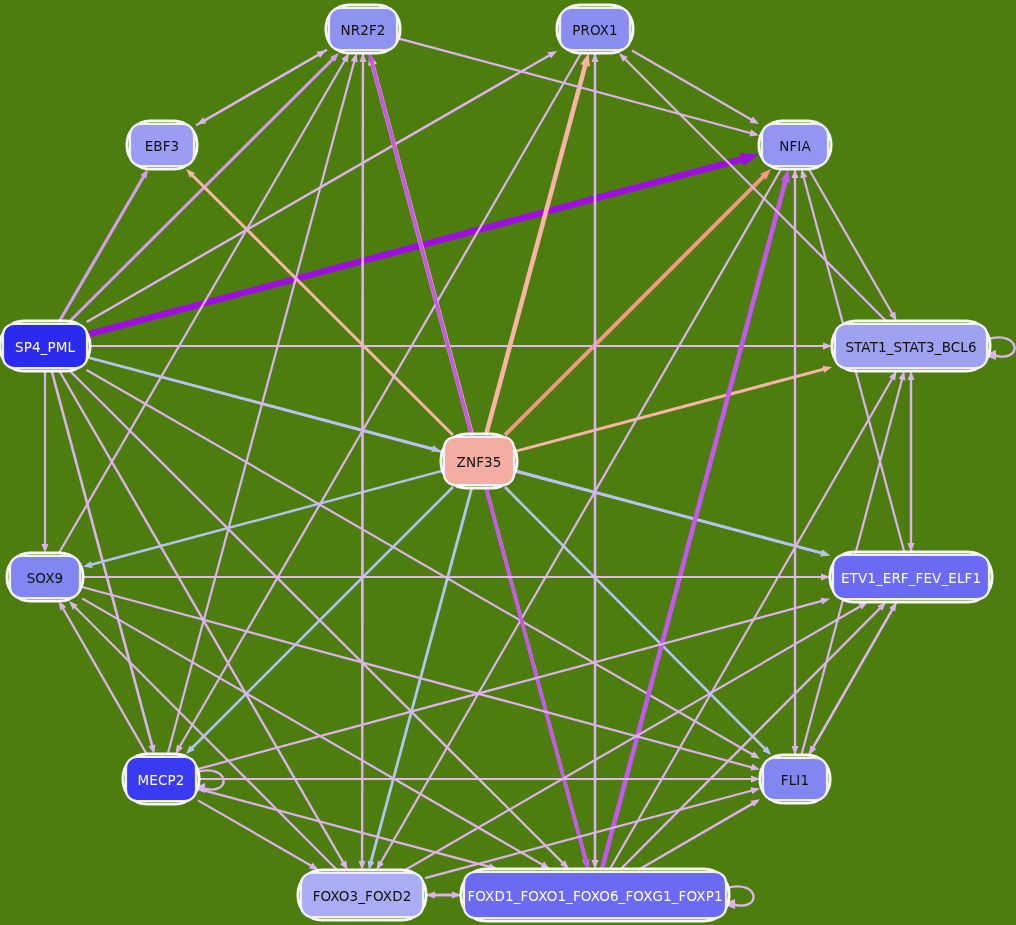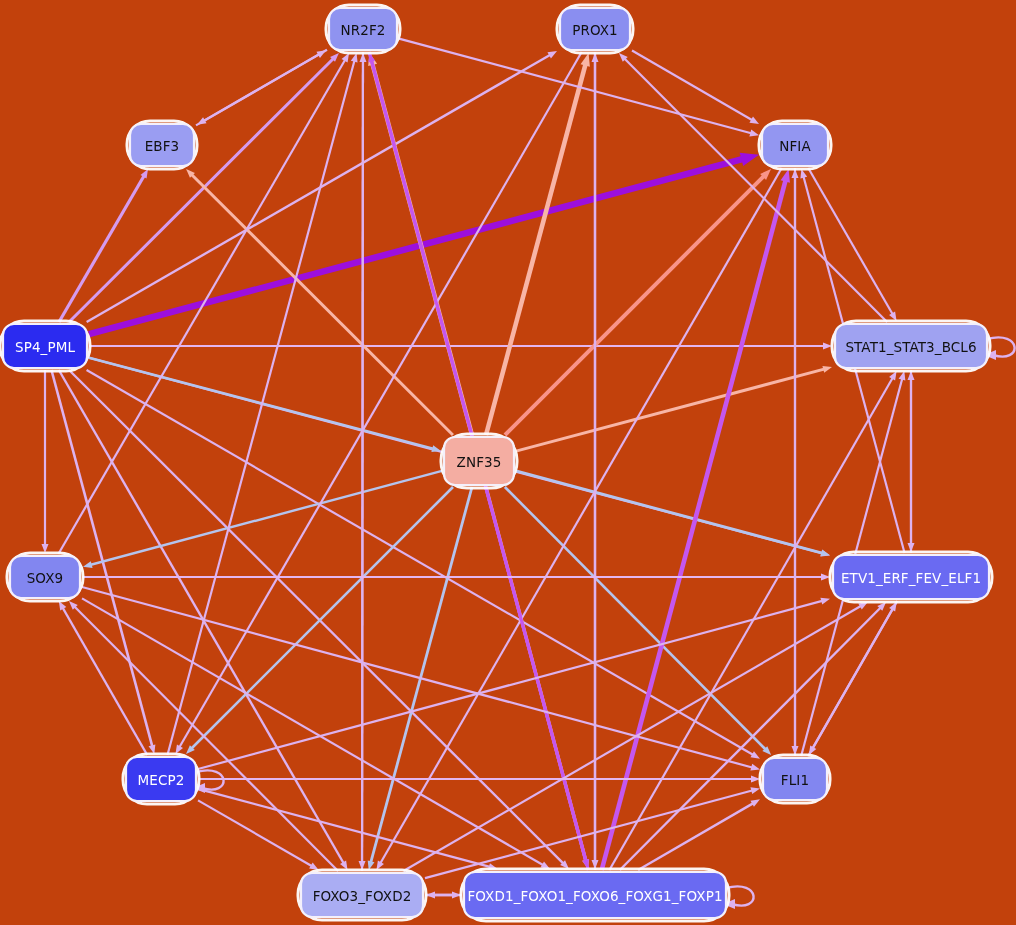--- a/index.html
+++ b/index.html
@@ -4,21 +4,21 @@
 <style>
   html, body {
     margin: 0;
     padding: 0;
     background: #ffffff;
   }
   #canvas-wrap {
     position: relative;
     width: 1016px;
     height: 925px;
-    background: #c2410c;
+    background: #4d7c0f;
     overflow: hidden;
     font-family: "DejaVu Sans", "Liberation Sans", sans-serif;
   }
   svg#graph {
     position: absolute;
     left: 0;
     top: 0;
     width: 1016px;
     height: 925px;
   }

